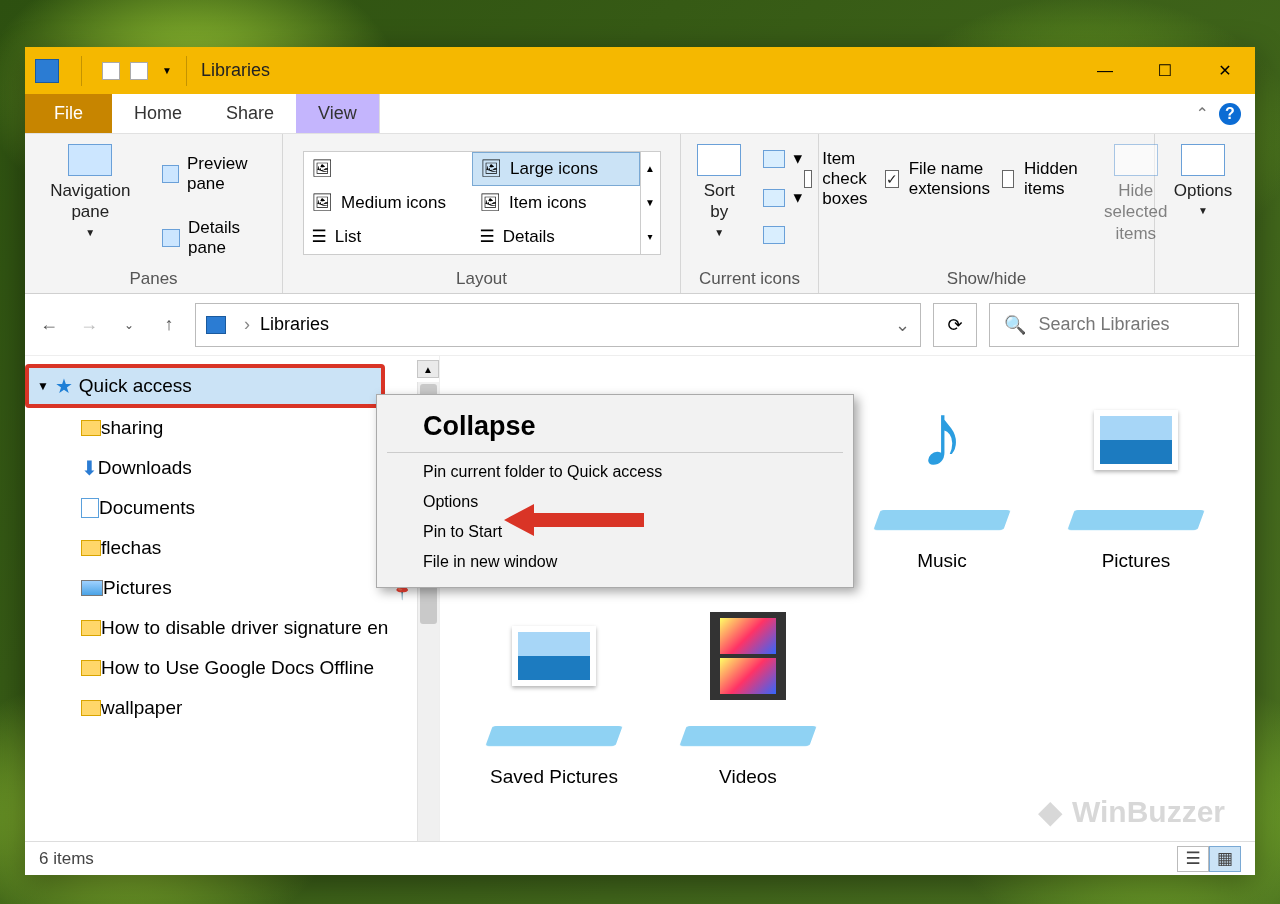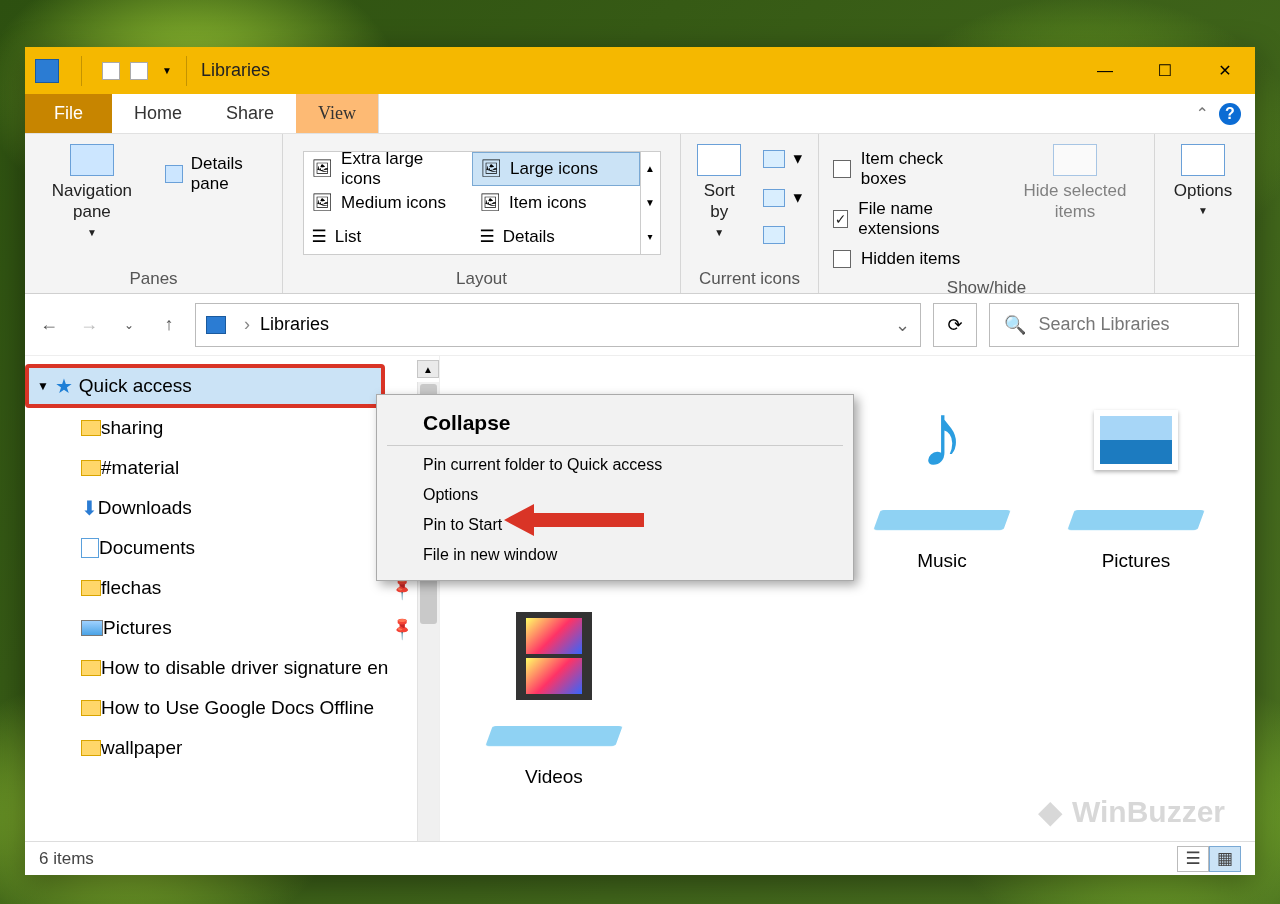--- a/index.html
+++ b/index.html
@@ -40,21 +40,21 @@
 .tb-title { font-size: 18px; color: #222; }
 .tb-spacer { flex: 1; }
 .win-btns { display: flex; }
 .win-btn { width: 60px; height: 47px; display: flex; align-items: center; justify-content: center; font-size: 16px; cursor: default; }
 .tabs-row {
   height: 40px; background: #fff; border-bottom: 1px solid #e1e1e1;
   display: flex; align-items: stretch;
 }
 .file-tab { width: 87px; background: #c78500; color: #fff; display: flex; align-items: center; justify-content: center; font-size: 18px; }
 .rtab { padding: 0 22px; display: flex; align-items: center; font-size: 18px; color: #333; cursor: default; }
-.rtab.active { background: #fdba74; border-right: 1px solid #ddd; font-family: Liberation Serif, serif; }
+.rtab.active { background: #c4b5fd; border-right: 1px solid #ddd; }
 .tabs-spacer { flex: 1; }
 .ribbon-ctrl { display: flex; align-items: center; gap: 10px; padding-right: 14px; }
 .help-badge { width: 22px; height: 22px; border-radius: 50%; background: #0b6cd4; color: #fff; display: flex; align-items: center; justify-content: center; font-size: 16px; font-weight: bold; }
 .ribbon {
   height: 160px; background: #f4f4f4; border-bottom: 1px solid #d0d0d0;
   display: flex;
 }
 .rgroup { border-right: 1px solid #d6d6d6; padding: 6px 10px 4px; display: flex; flex-direction: column; align-items: center; }
 .rgroup-body { flex: 1; display: flex; align-items: flex-start; gap: 10px; }
 .rgroup-lbl { font-size: 17px; color: #555; padding-top: 4px; }
@@ -106,21 +106,21 @@
 .film { width: 76px; height: 88px; background: #333; padding: 6px 10px; display: flex; flex-direction: column; gap: 4px; }
 .film .frame { flex: 1; background: linear-gradient(135deg, #ff6, #f36, #36f); }
 .context-menu {
   position: absolute; left: 376px; top: 394px;
   width: 478px; background: #f2f2f2; border: 1px solid #aaa;
   box-shadow: 4px 4px 10px rgba(0,0,0,.35);
   padding: 10px 0;
   z-index: 50;
 }
 .ctx-item { padding: 6px 30px 6px 46px; font-size: 16px; cursor: default; }
-.ctx-item.bold { font-weight: 600; font-size: 21px; }
+.ctx-item.bold { font-weight: 600; font-size: 27px; }
 .ctx-sep { height: 1px; background: #ccc; margin: 4px 10px; }
 .red-arrow {
   position: absolute; left: 504px; top: 500px; z-index: 60;
 }
 .red-arrow svg { display: block; }
 .statusbar { height: 34px; border-top: 1px solid #ddd; display: flex; align-items: center; padding: 0 14px; font-size: 17px; color: #444; }
 .statusbar .spacer { flex: 1; }
 .view-toggle { display: flex; gap: 0; }
 .vt-btn { width: 32px; height: 26px; border: 1px solid #bbb; display: flex; align-items: center; justify-content: center; }
 .vt-btn.sel { background: #cbe3f6; border-color: #7aa9d4; }
@@ -169,33 +169,36 @@
     <div class="rgroup" style="width:258px">
       <div class="rgroup-body">
         <div class="big-btn">
           <span class="ico"></span>
           <span>Navigation pane</span>
           <span style="font-size:10px">▼</span>
         </div>
         <div style="display:flex;flex-direction:column;gap:16px;padding-top:10px">
           <div class="med-btn">
               <span class="ico"></span>
+              <span>Preview pane</span>
+            </div>
+          <div class="med-btn">
+              <span class="ico"></span>
               <span>Details pane</span>
             </div>
         </div>
       </div>
       <div class="rgroup-lbl">Panes</div>
     </div>
 
     <div class="rgroup" style="width:398px">
       <div class="rgroup-body" style="align-items:center">
         <div class="layout-grid">
           <div class="cell">
               <span>🖼</span>
-              <span>Extra large icons</span>
             </div>
           <div class="cell sel">
               <span>🖼</span>
               <span>Large icons</span>
             </div>
           <div class="spin">▲</div>
           <div class="cell">
               <span>🖼</span>
               <span>Medium icons</span>
             </div>
@@ -231,21 +234,21 @@
           <span class="med-btn">
               <span class="ico" style="background:#d9eefe"></span>
             </span>
         </div>
       </div>
       <div class="rgroup-lbl">Current icons</div>
     </div>
 
     <div class="rgroup" style="width:336px">
       <div class="rgroup-body">
-        <div style="display:flex;flex-direction:column;padding-top:4px">
+        <div style="display:flex;flex-direction:row;padding-top:4px">
           <div class="checkrow">
               <span class="cb"></span>
               <span>Item check boxes</span>
             </div>
           <div class="checkrow">
               <span class="cb">✓</span>
               <span>File name extensions</span>
             </div>
           <div class="checkrow">
               <span class="cb"></span>
@@ -297,24 +300,20 @@
         <span style="font-size:12px">▼</span>
         <span class="star-icon">★</span>
         <span>Quick access</span>
       </div>
 
       <div class="nav-item">
           <span class="folder"></span>
           <span>sharing</span>
         </div>
       <div class="nav-item">
-          <span class="folder"></span>
-          <span>#material</span>
-        </div>
-      <div class="nav-item">
           <span class="dl-icon">⬇</span>
           <span>Downloads</span>
         </div>
       <div class="nav-item">
           <span class="doc-icon"></span>
           <span>Documents</span>
         </div>
       <div class="nav-item">
           <span class="folder"></span>
           <span>flechas</span>
@@ -351,20 +350,27 @@
         <div class="top"><span class="note">♪</span></div>
         <div class="plat"></div>
         <span>Music</span>
       </div>
       <div class="lib-item lib-pic">
         <div class="top">
             <span class="photo"></span>
           </div>
         <div class="plat"></div>
         <span>Pictures</span>
+      </div>
+      <div class="lib-item lib-saved">
+        <div class="top">
+            <span class="photo"></span>
+          </div>
+        <div class="plat"></div>
+        <span>Saved Pictures</span>
       </div>
       <div class="lib-item lib-vid">
         <div class="top">
             <span class="film">
               <span class="frame"></span>
               <span class="frame"></span>
             </span>
           </div>
         <div class="plat"></div>
         <span>Videos</span>

